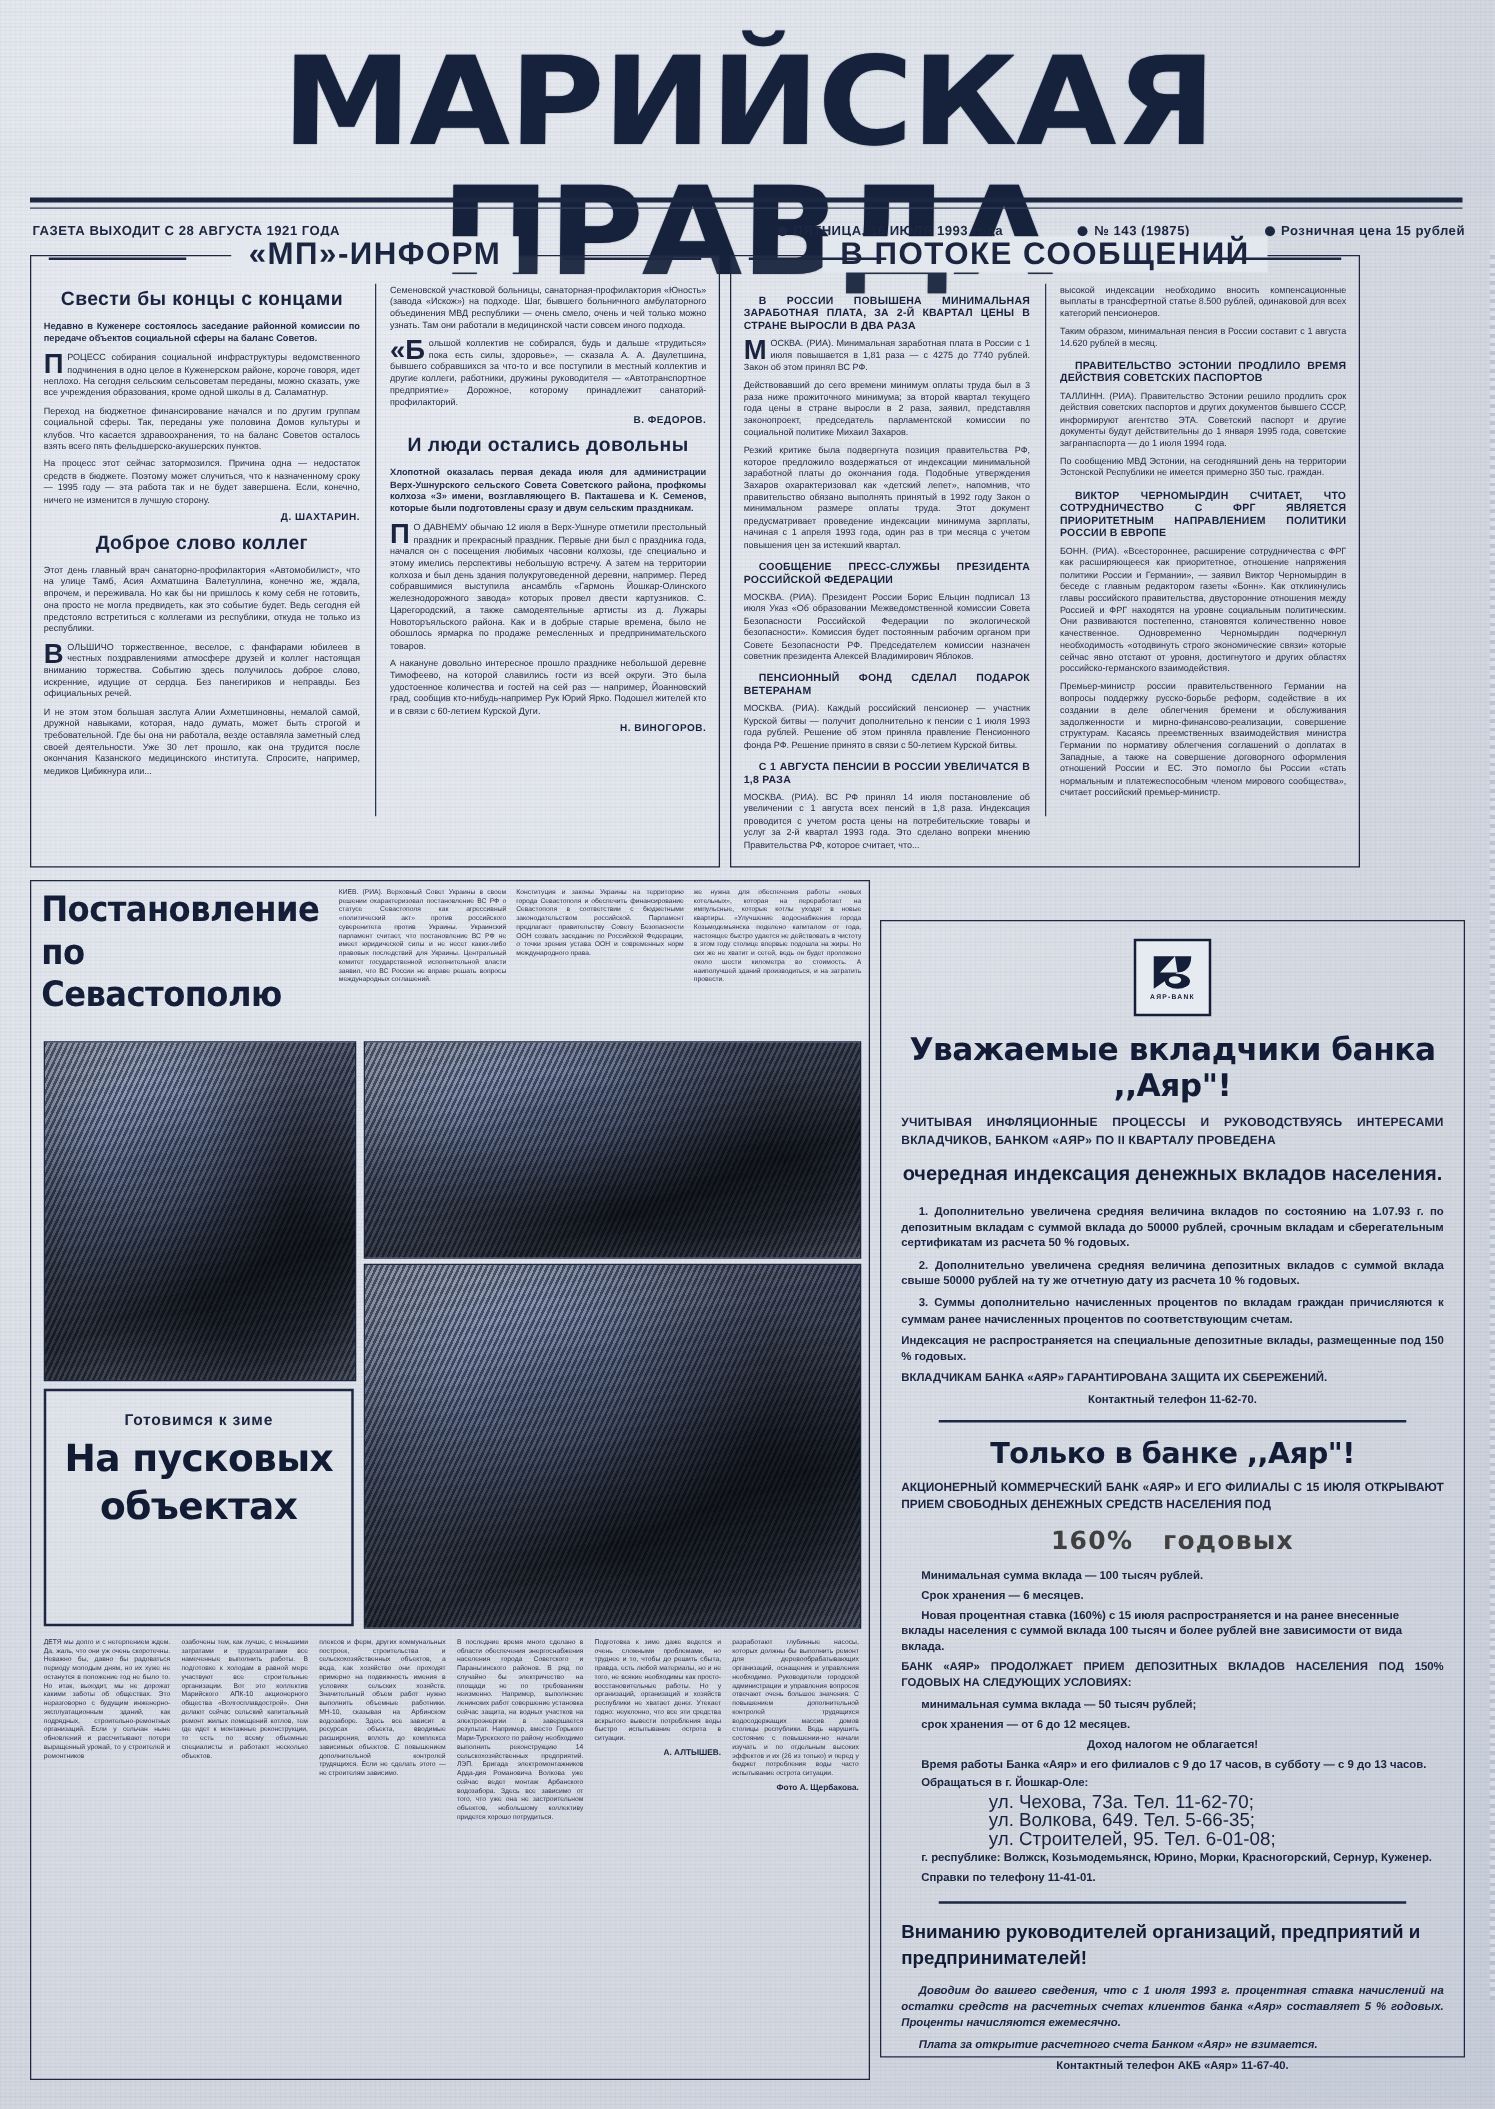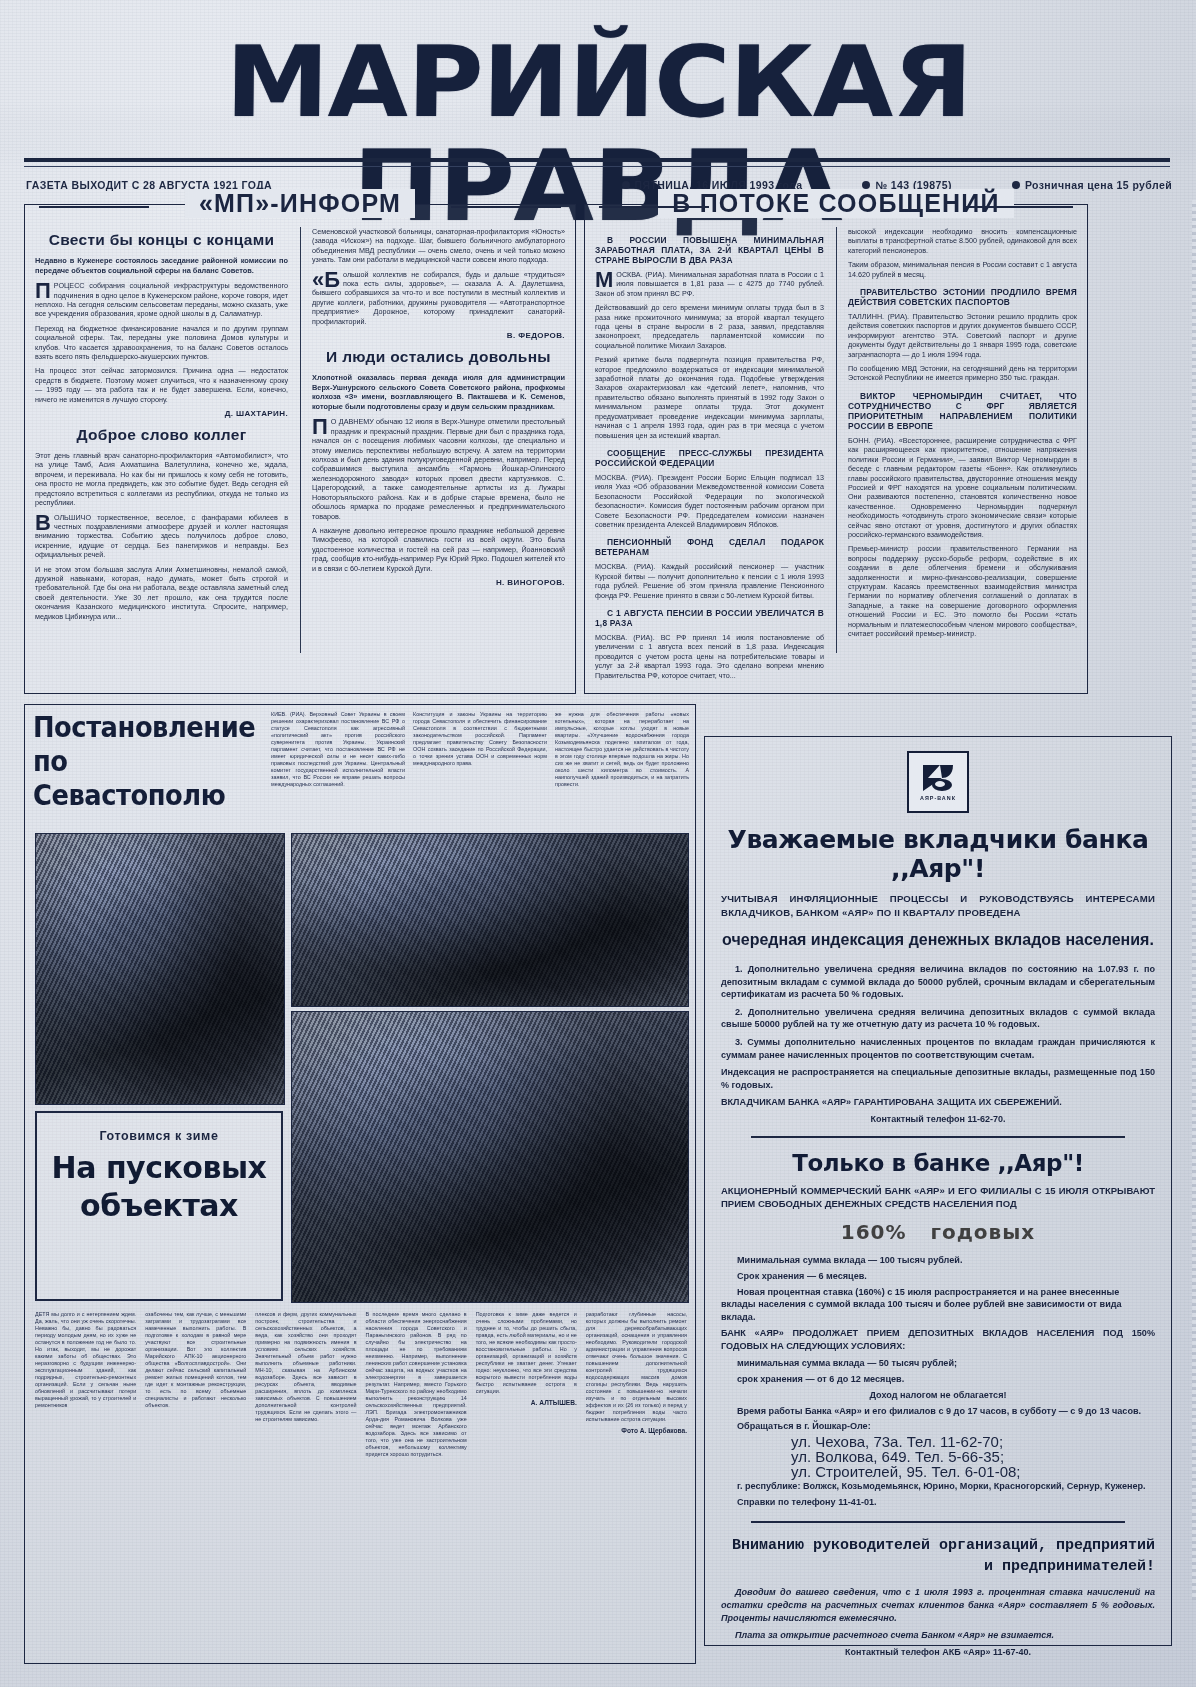--- a/index.html
+++ b/index.html
@@ -188,22 +188,22 @@
     font-size:9.5px;font-weight:bold;color:#1a2440;text-align:justify;line-height:13px;margin:0 0 10px;
   }
   .rate{
     font-family:"DejaVu Sans",sans-serif;font-size:20px;font-weight:bold;color:#404040;
     text-align:center;margin:0 0 10px;letter-spacing:1px;
   }
   .term{font-size:9.1px;font-weight:bold;color:#1a2440;line-height:12.8px;margin:0 0 3px;text-indent:16px;}
   .term.c{text-align:center;text-indent:0;}
   .addr{font-size:15px;font-weight:normal;color:#1a2440;line-height:12.8px;margin:0 0 2px;padding-left:70px;}
   .ad h3.notice{
-    font-family:Liberation Mono, monospace;font-size:15px;font-weight:bold;color:#121c36;
-    text-align:right;line-height:21px;margin:0 0 9px;
+    font-family:Liberation Sans, sans-serif;font-size:15px;font-weight:bold;color:#121c36;
+    text-align:left;line-height:21px;margin:0 0 9px;
   }
   .justify{font-size:9.1px;line-height:12.8px;font-weight:bold;color:#1a2440;text-align:justify;margin:0 0 5px;text-indent:14px;font-style:italic;}
 
   .edge{position:absolute;right:-6px;top:200px;width:10px;height:1400px;
     background:repeating-linear-gradient(0deg,#aab2c2 0 3px,#e3e7ee 3px 7px);opacity:.5;}
 </style>
 </head>
 <body>
 
 <div id="paper"></div>

